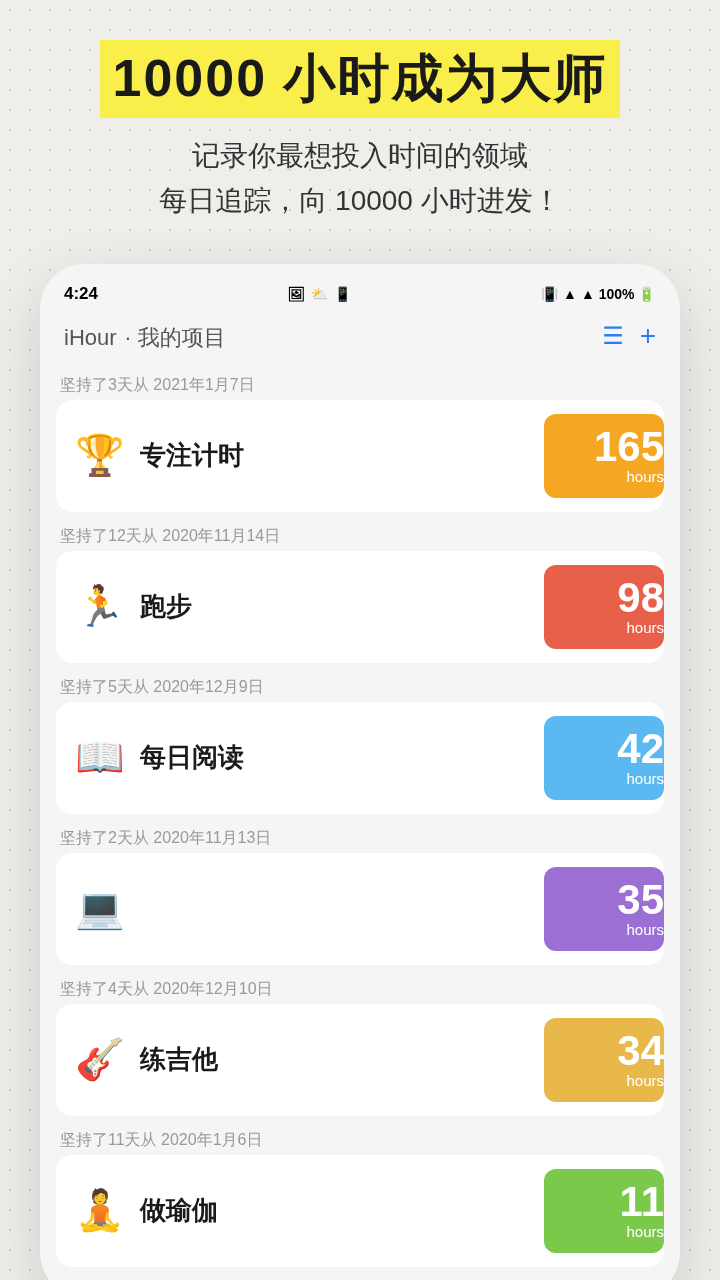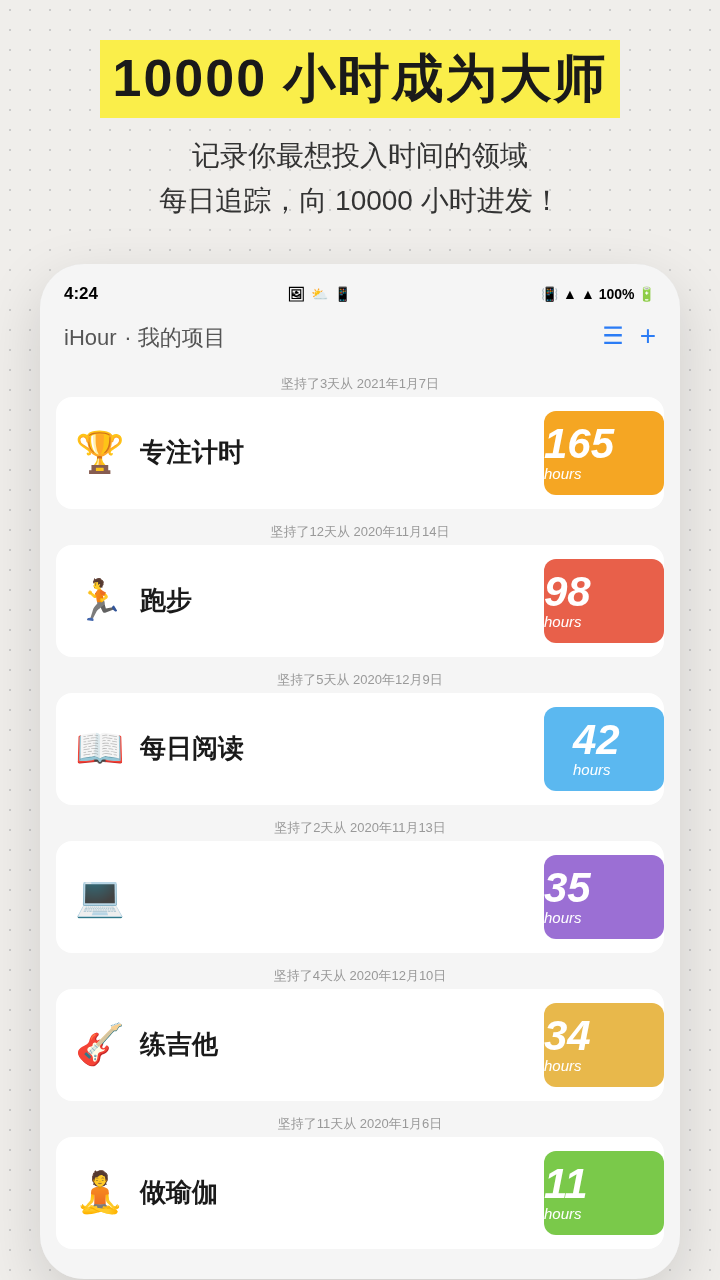--- a/index.html
+++ b/index.html
@@ -103,23 +103,23 @@
       flex-direction: column;
       gap: 2px;
     }
 
     .project-group {
       margin-bottom: 6px;
     }
 
     .project-meta {
       display: flex;
-      justify-content: center;
+      justify-content: flex-start;
       padding: 6px 4px 4px;
-      font-size: 13px;
+      font-size: 16px;
       color: #999;
     }
 
     .project-card {
       background: #fff;
       border-radius: 16px;
       display: flex;
       align-items: center;
       padding: 14px 0 14px 16px;
       overflow: hidden;
@@ -141,26 +141,25 @@
       font-weight: 600;
       color: #1a1a1a;
       padding-left: 12px;
     }
 
     .project-hours {
       width: 120px;
       height: 84px;
       display: flex;
       flex-direction: column;
-      align-items: flex-start;
+      align-items: flex-end;
       justify-content: center;
       border-radius: 12px;
       margin-left: auto;
       flex-shrink: 0;
-      font-style: italic;
     }
 
     .hours-number {
       font-size: 42px;
       font-weight: 800;
       color: #fff;
       line-height: 1;
     }
 
     .hours-label {

